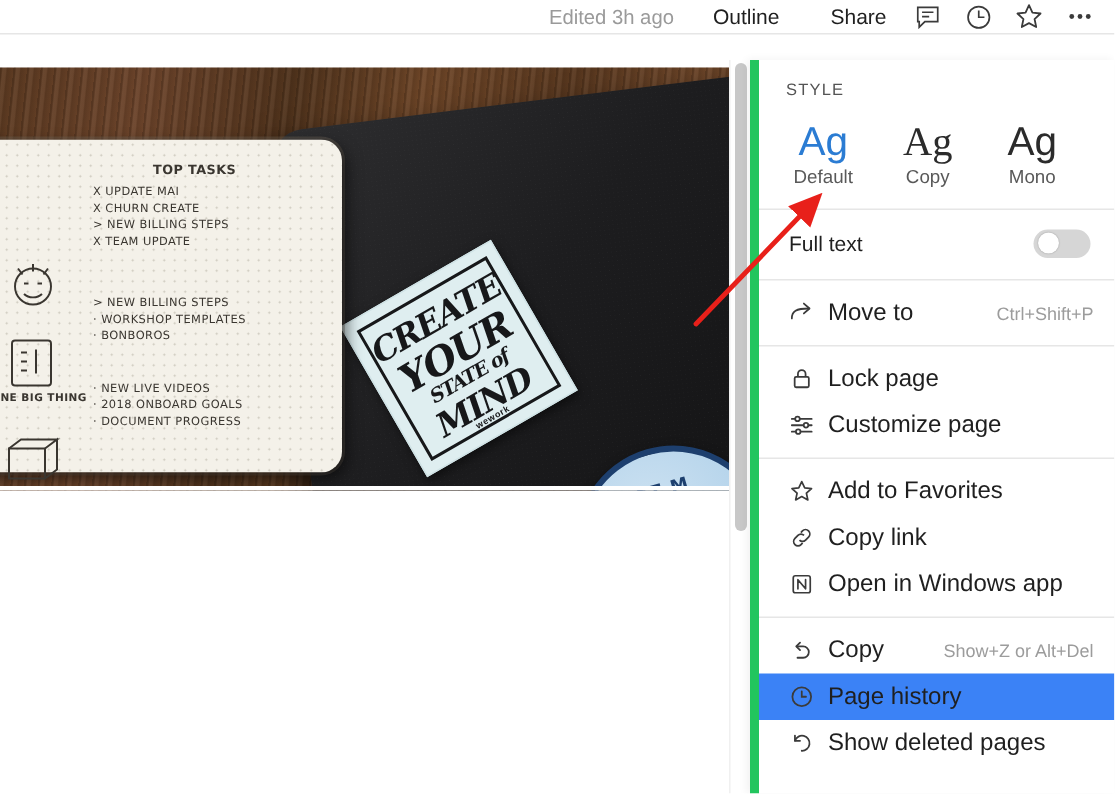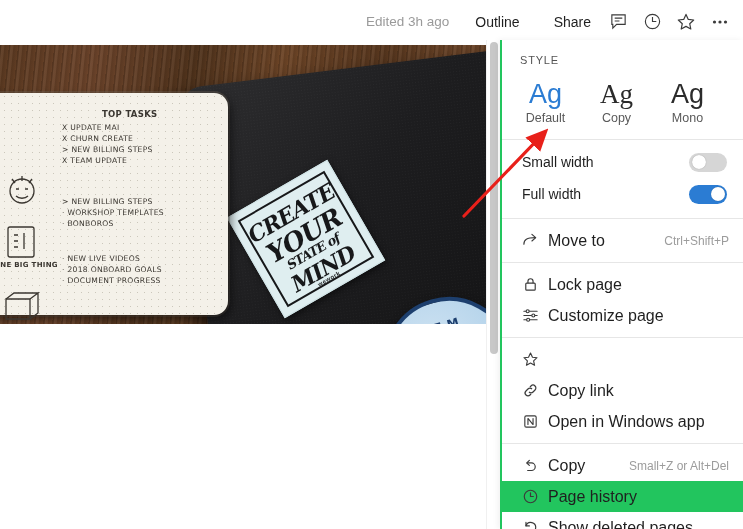--- a/index.html
+++ b/index.html
@@ -8,21 +8,21 @@
     overflow: hidden;
     background: #ffffff;
     font-family: "Liberation Sans", sans-serif;
     -webkit-font-smoothing: antialiased;
   }
 
   #app { position: relative; width: 743px; height: 529px; background: #fff; }
 
   
   .topbar {
-    position: absolute; top: 0; left: 0; width: 743px; height: 44px;
+    position: absolute; top: 0; left: 0; width: 743px; height: 23px;
     background: #ffffff;
     border-bottom: 1px solid #e6e6e6;
     display: flex; align-items: center; justify-content: flex-end;
     padding-right: 6px;
   }
   .edited-label {
     font-size: 13.5px; color: #9a9a9a; margin-right: 16px; white-space: nowrap;
   }
   .topbar-text-btn {
     font-size: 14px; color: #1f1f1f; padding: 6px 10px; border-radius: 2px;
@@ -131,21 +131,21 @@
   }
   .scrollbar-thumb {
     position: absolute; top: 2px; left: 3px; width: 8px; height: 312px;
     background: #c8c8c8; border-radius: 4px;
   }
 
   
   .menu {
     position: absolute; top: 40px; right: 0; width: 243px; height: 489px;
     background: #ffffff;
-    border-left: 2px solid #22c55e;
+    border-left: 6px solid #22c55e;
     box-shadow: -2px 0 6px rgba(0,0,0,0.06);
     overflow: hidden;
   }
   .style-label {
     font-size: 11px; color: #545454; letter-spacing: .8px;
     padding: 14px 0 6px 18px;
   }
   .style-row { display: flex; align-items: flex-start; padding: 2px 20px 12px 8px; }
   .style-opt {
     flex: 1; text-align: center; padding: 4px 0 2px; border-radius: 3px; cursor: default;
@@ -173,21 +173,21 @@
     position: absolute; top: 2.5px; left: 2.5px; width: 14px; height: 14px;
     border-radius: 50%; background: #ffffff;
     box-shadow: 0 0 1px rgba(0,0,0,.35);
   }
   .switch.on .knob { left: 21.5px; }
 
   .mi {
     display: flex; align-items: center; height: 31px;
     padding: 0 12px 0 20px; cursor: default;
   }
-  .mi.highlight { background: #22c55e; }
+  .mi.highlight { background: #3b82f6; }
   .mi-icon {
     width: 26px; min-width: 26px; display: flex; align-items: center;
     color: #3b3b3b;
   }
   .mi-icon svg { display: block; }
   .mi-label { font-size: 16px; color: #1f1f1f; flex: 1; white-space: nowrap; }
   .mi-short { font-size: 12px; color: #9c9c9c; white-space: nowrap; padding-right: 2px; }
 
   .pad-top-6 { height: 6px; }
   .pad-top-8 { height: 8px; }
@@ -311,28 +311,22 @@
       <div class="style-opt">
         <div class="style-ag mono">Ag</div>
         <div class="style-name">Mono</div>
       </div>
     </div>
 
     <div class="sep"></div>
     <div class="pad-top-6"></div>
 
     <div class="toggle-row">
-      <div class="toggle-label">Small width</div>
+      <div class="toggle-label">Full text</div>
       <div class="switch">
-          <div class="knob"></div>
-        </div>
-    </div>
-    <div class="toggle-row">
-      <div class="toggle-label">Full width</div>
-      <div class="switch on">
           <div class="knob"></div>
         </div>
     </div>
 
     <div class="pad-top-8"></div>
     <div class="sep"></div>
     <div class="pad-top-6"></div>
 
     <div class="mi">
       <span class="mi-icon">
@@ -374,20 +368,21 @@
     <div class="pad-top-6"></div>
     <div class="sep"></div>
     <div class="pad-top-6"></div>
 
     <div class="mi">
       <span class="mi-icon">
         <svg width="17" height="17" viewBox="0 0 18 18" fill="none" stroke="#3b3b3b" stroke-width="1.2">
           <path d="M9 2.2l2.1 4.4 4.8.5-3.6 3.3 1 4.7L9 12.7 4.7 15.1l1-4.7L2.1 7.1l4.8-.5z" stroke-linejoin="round"></path>
         </svg>
       </span>
+      <span class="mi-label">Add to Favorites</span>
     </div>
 
     <div class="mi">
       <span class="mi-icon">
         <svg width="17" height="17" viewBox="0 0 18 18" fill="none" stroke="#3b3b3b" stroke-width="1.25">
           <path d="M7.4 10.6a3 3 0 004.3 0l2.1-2.1a3 3 0 10-4.3-4.3L8.4 5.3"></path>
           <path d="M10.6 7.4a3 3 0 00-4.3 0L4.2 9.5a3 3 0 104.3 4.3l1.1-1.1"></path>
         </svg>
       </span>
       <span class="mi-label">Copy link</span>
@@ -408,21 +403,21 @@
     <div class="pad-top-6"></div>
 
     <div class="mi">
       <span class="mi-icon">
         <svg width="17" height="17" viewBox="0 0 18 18" fill="none" stroke="#3b3b3b" stroke-width="1.25">
           <path d="M5.5 6.3H10a4 4 0 110 8H6" stroke-linecap="round"></path>
           <path d="M7.8 3.6L5.1 6.3l2.7 2.6" stroke-linecap="round" stroke-linejoin="round"></path>
         </svg>
       </span>
       <span class="mi-label">Copy</span>
-      <span class="mi-short">Small+Z or Alt+Del</span>
+      <span class="mi-short">Show+Z or Alt+Del</span>
     </div>
 
     <div class="mi highlight">
       <span class="mi-icon">
         <svg width="17" height="17" viewBox="0 0 18 18" fill="none" stroke="#3b3b3b" stroke-width="1.25">
           <circle cx="9" cy="9" r="6.6"></circle>
           <path d="M9 5.2V9h3" stroke-linecap="round"></path>
         </svg>
       </span>
       <span class="mi-label">Page history</span>

